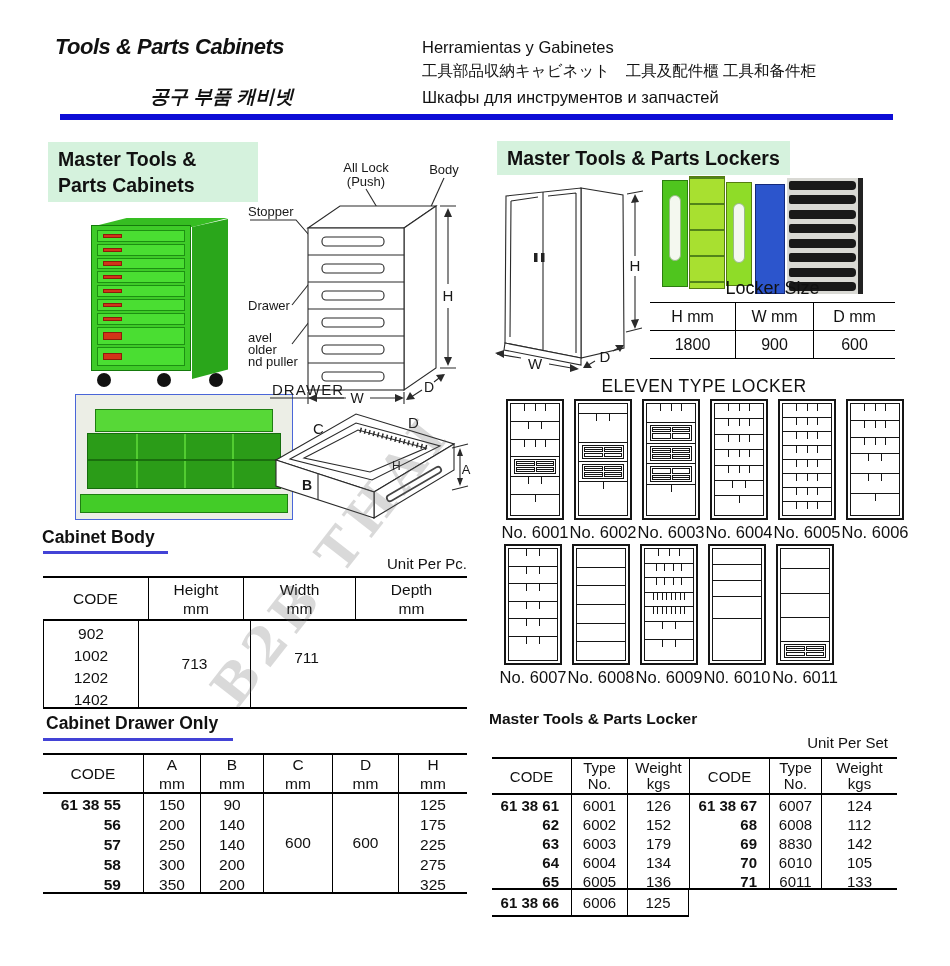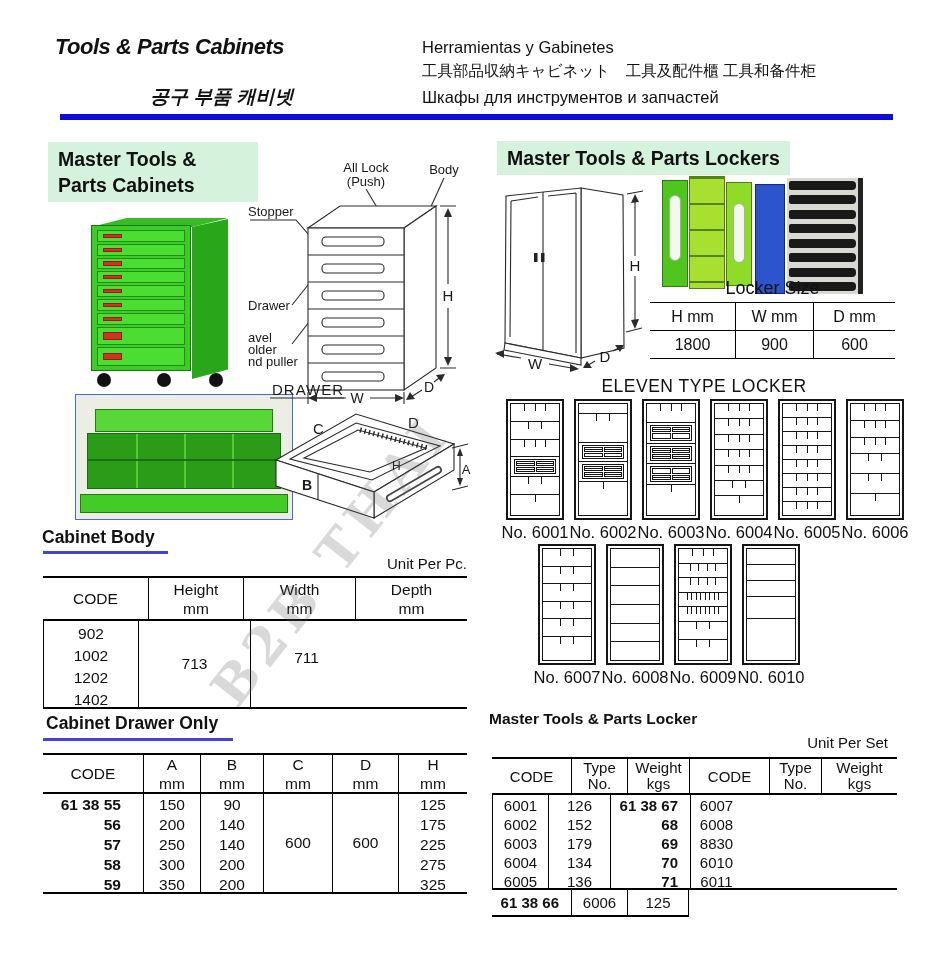--- a/index.html
+++ b/index.html
@@ -763,39 +763,65 @@
         <div class="lk-inner">
           <div class="lk-row" style="flex: 0.7 1 0%;"></div>
           <div class="lk-row" style="flex: 0.7 1 0%; border-top: 1px solid rgb(21, 21, 21);"></div>
           <div class="lk-row" style="flex: 0.7 1 0%; border-top: 1px solid rgb(21, 21, 21);"></div>
           <div class="lk-row" style="flex: 1 1 0%; border-top: 1px solid rgb(21, 21, 21);"></div>
           <div class="lk-row" style="flex: 1.9 1 0%; border-top: 1px solid rgb(21, 21, 21);"></div>
         </div>
       </div>
       <div class="lk-label">N0. 6010</div>
     </div>
+  <div class="lk-item">
+      <div class="lk-box">
+        <div class="lk-inner">
+          <div class="lk-row" style="flex: 1 1 0%;"></div>
+          <div class="lk-row" style="flex: 1.2 1 0%; border-top: 1px solid rgb(21, 21, 21);"></div>
+          <div class="lk-row" style="flex: 1.2 1 0%; border-top: 1px solid rgb(21, 21, 21);"></div>
+          <div class="lk-row" style="flex: 1.2 1 0%; border-top: 1px solid rgb(21, 21, 21);"></div>
+          <div class="lk-row" style="flex: 0.9 1 0%; border-top: 1px solid rgb(21, 21, 21);">
+            <div class="lk-drawers">
+              <b></b>
+              <b></b>
+              <b></b>
+              <b></b>
+            </div>
+          </div>
+        </div>
+      </div>
+      <div class="lk-label">No. 6011</div>
+    </div>
 </div>
 
 <div class="abs" style="left:489px;top:710px;font-weight:bold;font-size:15.5px">Master Tools &amp; Parts Locker</div>
 <div class="abs unit-note" style="left:768px;top:734px;width:120px">Unit Per Set</div>
 
 <div class="abs tbl" style="left:492px;top:757px;width:405px;font-size:15px">
   <div class="trow bb2" style="height:36px">
     <div class="tcell" style="width:79px">CODE</div>
     <div class="tcell bl pre" style="width:56px;line-height:16px">Type
 No.</div>
     <div class="tcell bl pre" style="width:62px;line-height:16px">Weight
 kgs</div>
     <div class="tcell bl" style="width:80px">CODE</div>
     <div class="tcell bl pre" style="width:52px;line-height:16px">Type
 No.</div>
     <div class="tcell bl pre" style="width:76px;line-height:16px">Weight
 kgs</div>
   </div>
   <div class="trow bb2" style="height:95px;line-height:19px">
+    <div class="tcell codecell" style="width:79px;padding:1px 12px 0 0">
+      <div>61 38 61</div>
+        <div>62</div>
+        <div>63</div>
+        <div>64</div>
+        <div>65</div>
+    </div>
     <div class="tcell bl stackcell" style="width:56px;padding-top:1px">
       <div>6001</div>
         <div>6002</div>
         <div>6003</div>
         <div>6004</div>
         <div>6005</div>
     </div>
     <div class="tcell bl stackcell" style="width:62px;padding-top:1px">
       <div>126</div>
         <div>152</div>
@@ -810,20 +836,27 @@
         <div>70</div>
         <div>71</div>
     </div>
     <div class="tcell bl stackcell" style="width:52px;padding-top:1px">
       <div>6007</div>
         <div>6008</div>
         <div>8830</div>
         <div>6010</div>
         <div>6011</div>
     </div>
+    <div class="tcell bl stackcell" style="width:76px;padding-top:1px">
+      <div>124</div>
+        <div>112</div>
+        <div>142</div>
+        <div>105</div>
+        <div>133</div>
+    </div>
   </div>
   <div class="trow" style="height:27px">
     <div class="tcell bb2" style="width:79px;justify-content:flex-end;padding-right:12px;font-weight:bold">61 38 66</div>
     <div class="tcell bl bb2" style="width:56px">6006</div>
     <div class="tcell bl bb2" style="width:62px;border-right:1.5px solid #000">125</div>
   </div>
 </div>
 
 <div class="abs watermark">
     <span>B2B THAI</span>

